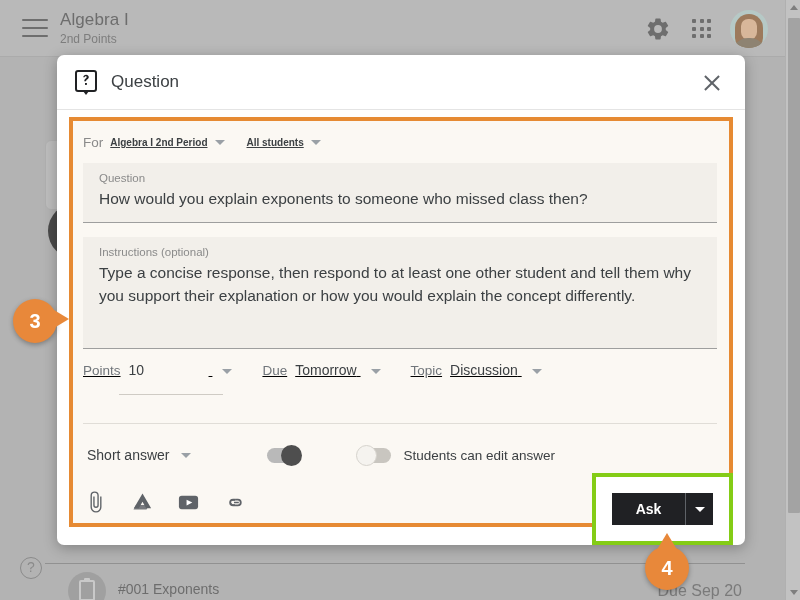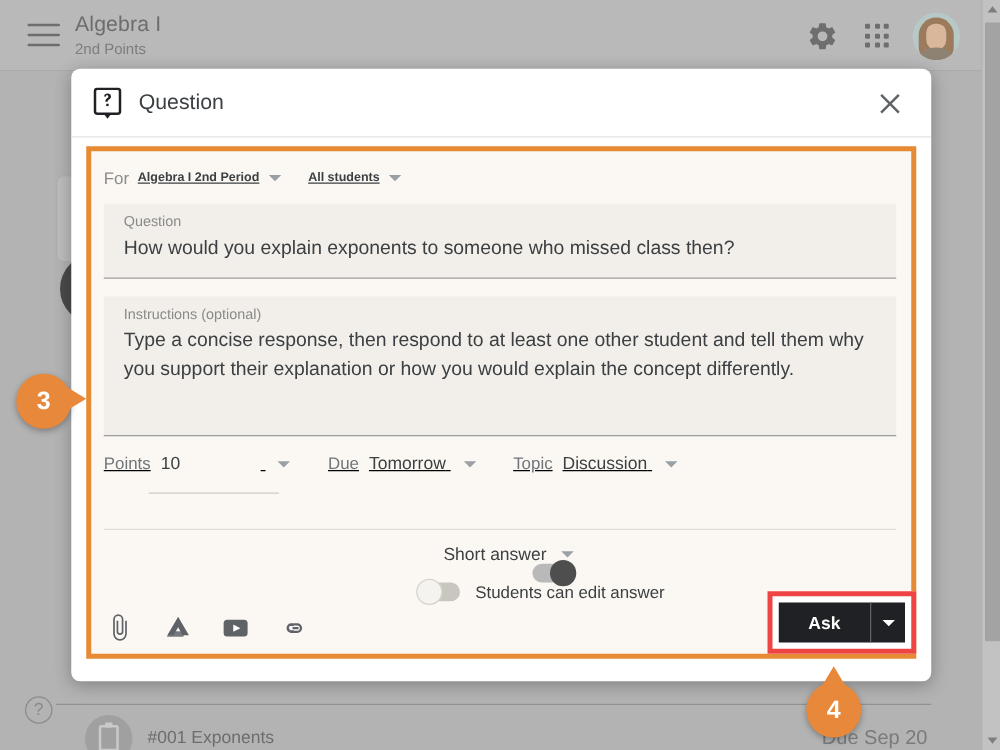--- a/index.html
+++ b/index.html
@@ -215,21 +215,21 @@
   }
   .meta-caret { margin-left: 10px; }
   .points-value { display: inline-block; min-width: 80px; }
 
   .type-sep {
     position: absolute; left: 10px; top: 302px; width: 634px; height: 1px; background: #e0ddd7;
   }
 
   .options-row {
     position: absolute; left: 10px; top: 314px; width: 644px; height: 40px;
-    display: flex; align-items: center; font-size: 13.5px; flex-direction: column;
+    display: flex; align-items: center; font-size: 13.5px;
   }
   .select-inline {
     display: flex; align-items: center; color: #3c4043; font-size: 14px; cursor: pointer;
     margin-left: 4px;
   }
   .toggle {
     position: relative; width: 34px; height: 15px; border-radius: 8px; cursor: pointer;
     flex: none;
   }
   .toggle .knob {
@@ -250,22 +250,22 @@
     display: flex; align-items: center; justify-content: center;
   }
   .saved-text {
     margin-left: auto; font-style: italic; font-size: 13px; color: #8a8a8a; margin-right: 16px;
   }
   .trash-icon { width: 20px; height: 22px; margin-right: 16px; cursor: pointer; }
 
   
   .ask-wrap {
     position: absolute; right: -4px; top: 352px;
-    border: 4px solid #ef4444; background: #ffffff;
-    padding: 5px;
+    border: 4px solid #84cc16; background: #ffffff;
+    padding: 16px;
   }
   .ask-group { display: flex; }
   .ask-btn {
     background: #202124; color: #ffffff; font-size: 14px; font-weight: bold;
     width: 73px; height: 32px; border: none; cursor: pointer;
     font-family: "Liberation Sans", sans-serif;
   }
   .ask-split {
     background: #202124; width: 28px; height: 32px; border: none; cursor: pointer;
     border-left: 1px solid #5f6368;

